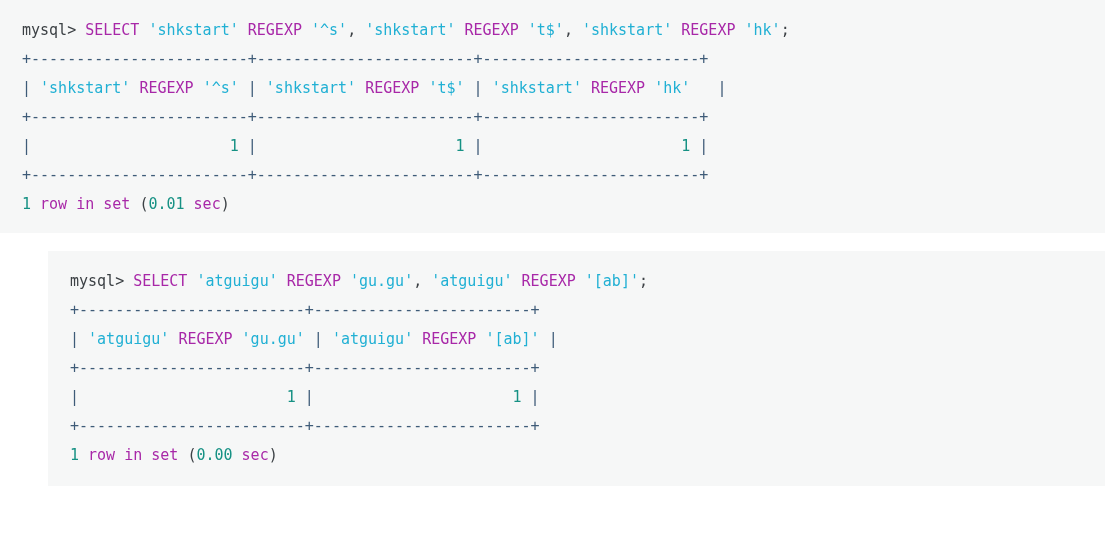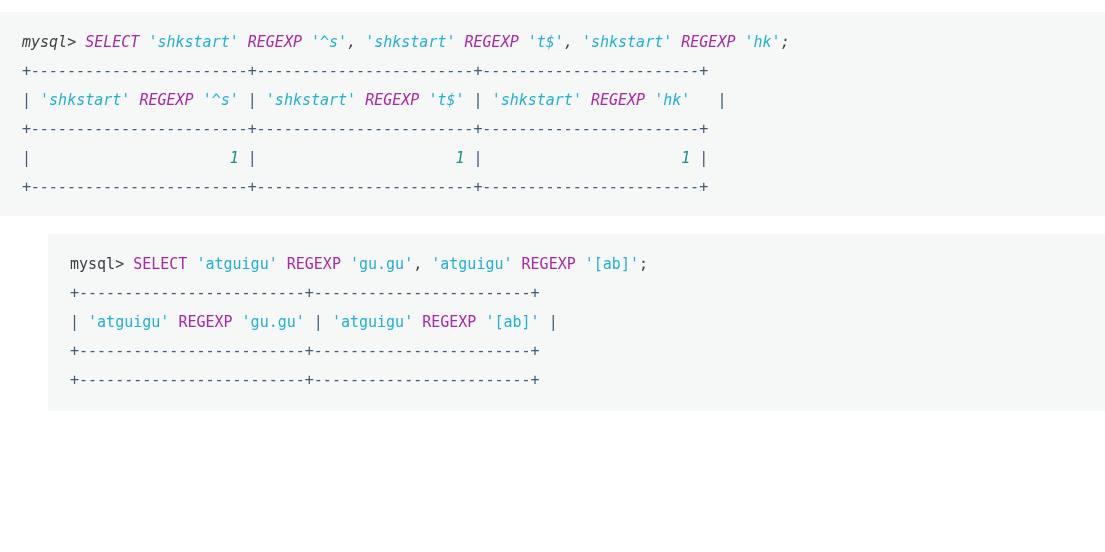--- a/index.html
+++ b/index.html
@@ -22,21 +22,21 @@
     flex-direction: column;
     justify-content: flex-start;
   }
 
   .code-block {
     background: #f6f7f7;
     padding: 14px 0 16px 0;
     box-sizing: border-box;
   }
 
-  #block-1 { margin-top: 12px; padding-top: 16px; padding-bottom: 14px; font-style: italic; }
+  #block-1 { margin-top: 0; padding-top: 16px; padding-bottom: 14px; }
   #block-2 { margin-top: 18px; padding-top: 16px; padding-bottom: 16px; margin-left: 48px; }
 
   .code-line {
     font-family: "DejaVu Sans Mono", "Liberation Mono", monospace;
     font-size: 15px;
     line-height: 29px;
     white-space: pre;
     padding-left: 22px;
     letter-spacing: 0px;
   }
@@ -53,21 +53,24 @@
 <body>
 
 <div class="page">
   <div class="code-block" id="block-1">
       <div class="code-line"><span class="tok-prompt">mysql&gt;</span><span class="tok-plain"> </span><span class="tok-keyword">SELECT</span><span class="tok-plain"> </span><span class="tok-string">'shkstart'</span><span class="tok-plain"> </span><span class="tok-keyword">REGEXP</span><span class="tok-plain"> </span><span class="tok-string">'^s'</span><span class="tok-plain">, </span><span class="tok-string">'shkstart'</span><span class="tok-plain"> </span><span class="tok-keyword">REGEXP</span><span class="tok-plain"> </span><span class="tok-string">'t$'</span><span class="tok-plain">, </span><span class="tok-string">'shkstart'</span><span class="tok-plain"> </span><span class="tok-keyword">REGEXP</span><span class="tok-plain"> </span><span class="tok-string">'hk'</span><span class="tok-plain">;</span></div>
       <div class="code-line"><span class="tok-border">+------------------------+------------------------+------------------------+</span></div>
       <div class="code-line"><span class="tok-border">| </span><span class="tok-string">'shkstart'</span><span class="tok-plain"> </span><span class="tok-keyword">REGEXP</span><span class="tok-plain"> </span><span class="tok-string">'^s'</span><span class="tok-border"> | </span><span class="tok-string">'shkstart'</span><span class="tok-plain"> </span><span class="tok-keyword">REGEXP</span><span class="tok-plain"> </span><span class="tok-string">'t$'</span><span class="tok-border"> | </span><span class="tok-string">'shkstart'</span><span class="tok-plain"> </span><span class="tok-keyword">REGEXP</span><span class="tok-plain"> </span><span class="tok-string">'hk'</span><span class="tok-border">   |</span></div>
       <div class="code-line"><span class="tok-border">+------------------------+------------------------+------------------------+</span></div>
       <div class="code-line"><span class="tok-border">|</span><span class="tok-plain">                      </span><span class="tok-number">1</span><span class="tok-border"> |</span><span class="tok-plain">                      </span><span class="tok-number">1</span><span class="tok-border"> |</span><span class="tok-plain">                      </span><span class="tok-number">1</span><span class="tok-border"> |</span></div>
       <div class="code-line"><span class="tok-border">+------------------------+------------------------+------------------------+</span></div>
+      <div class="code-line"><span class="tok-number">1</span><span class="tok-plain"> </span><span class="tok-keyword">row in set</span><span class="tok-plain"> (</span><span class="tok-number">0.01</span><span class="tok-plain"> </span><span class="tok-keyword">sec</span><span class="tok-plain">)</span></div>
     </div>
   <div class="code-block" id="block-2">
       <div class="code-line"><span class="tok-prompt">mysql&gt;</span><span class="tok-plain"> </span><span class="tok-keyword">SELECT</span><span class="tok-plain"> </span><span class="tok-string">'atguigu'</span><span class="tok-plain"> </span><span class="tok-keyword">REGEXP</span><span class="tok-plain"> </span><span class="tok-string">'gu.gu'</span><span class="tok-plain">, </span><span class="tok-string">'atguigu'</span><span class="tok-plain"> </span><span class="tok-keyword">REGEXP</span><span class="tok-plain"> </span><span class="tok-string">'[ab]'</span><span class="tok-plain">;</span></div>
       <div class="code-line"><span class="tok-border">+-------------------------+------------------------+</span></div>
       <div class="code-line"><span class="tok-border">| </span><span class="tok-string">'atguigu'</span><span class="tok-plain"> </span><span class="tok-keyword">REGEXP</span><span class="tok-plain"> </span><span class="tok-string">'gu.gu'</span><span class="tok-border"> | </span><span class="tok-string">'atguigu'</span><span class="tok-plain"> </span><span class="tok-keyword">REGEXP</span><span class="tok-plain"> </span><span class="tok-string">'[ab]'</span><span class="tok-border"> |</span></div>
       <div class="code-line"><span class="tok-border">+-------------------------+------------------------+</span></div>
+      <div class="code-line"><span class="tok-border">|</span><span class="tok-plain">                       </span><span class="tok-number">1</span><span class="tok-border"> |</span><span class="tok-plain">                      </span><span class="tok-number">1</span><span class="tok-border"> |</span></div>
       <div class="code-line"><span class="tok-border">+-------------------------+------------------------+</span></div>
+      <div class="code-line"><span class="tok-number">1</span><span class="tok-plain"> </span><span class="tok-keyword">row in set</span><span class="tok-plain"> (</span><span class="tok-number">0.00</span><span class="tok-plain"> </span><span class="tok-keyword">sec</span><span class="tok-plain">)</span></div>
     </div>
 </div>
 
 </body></html>

